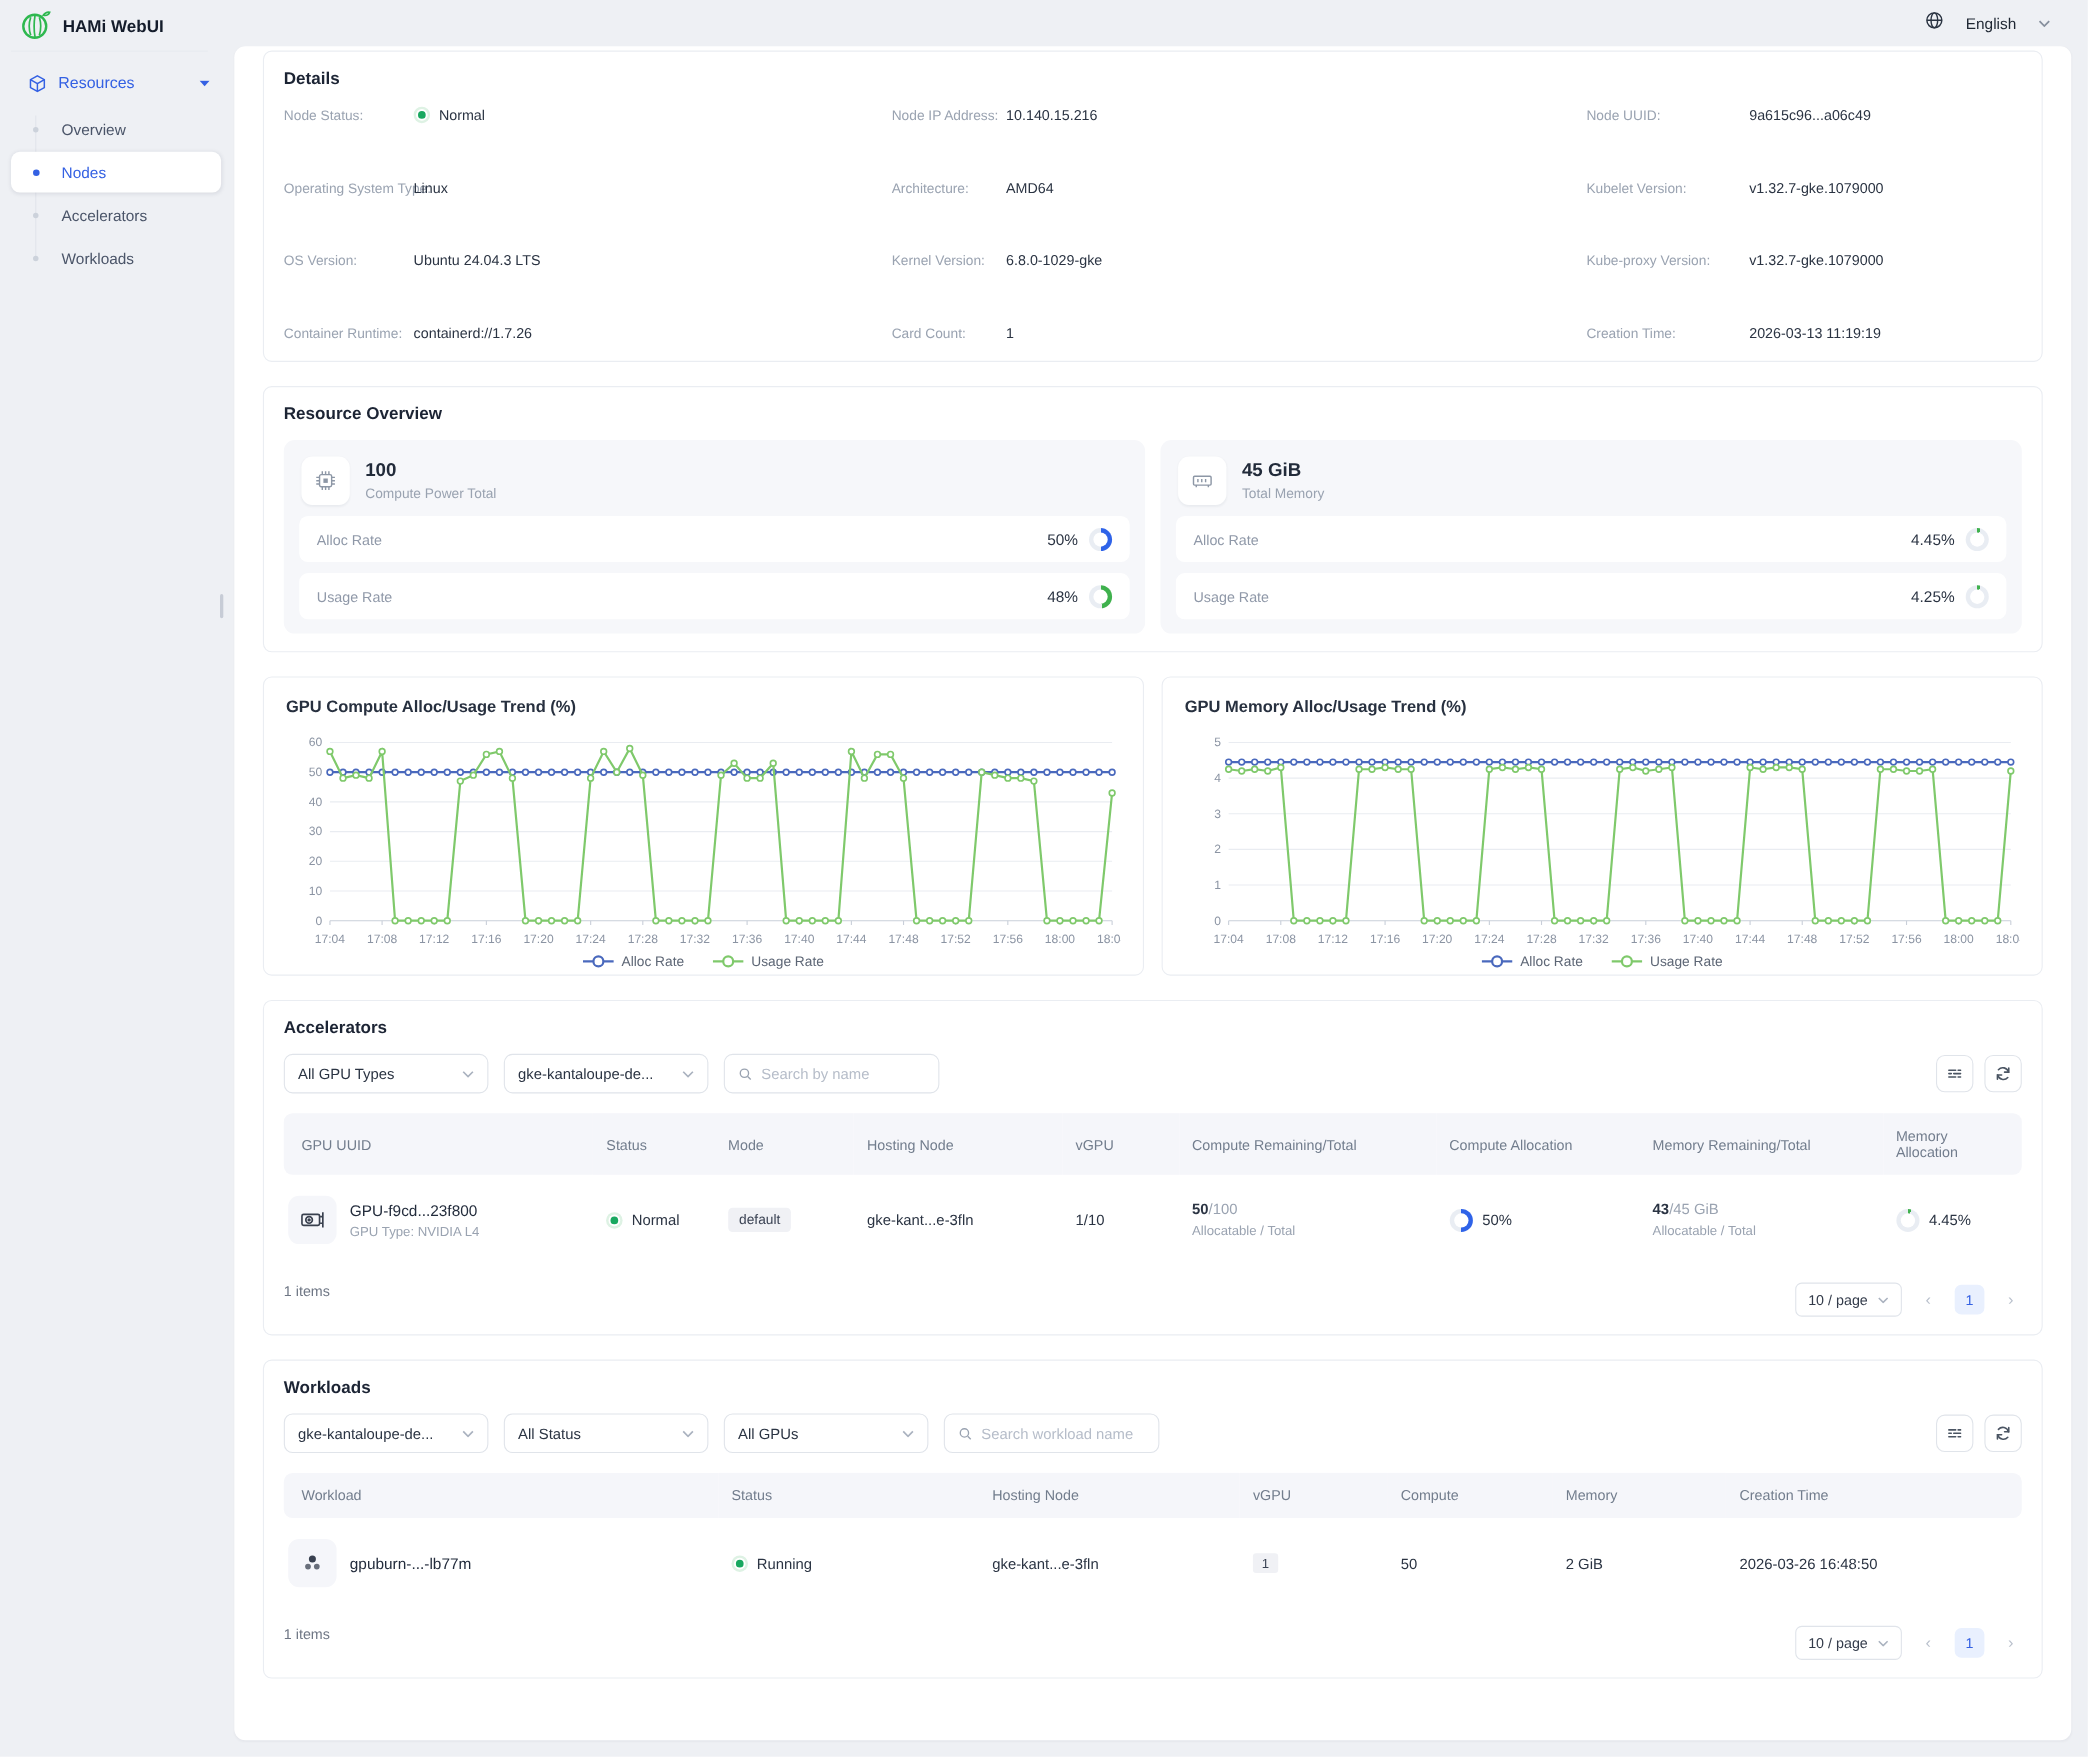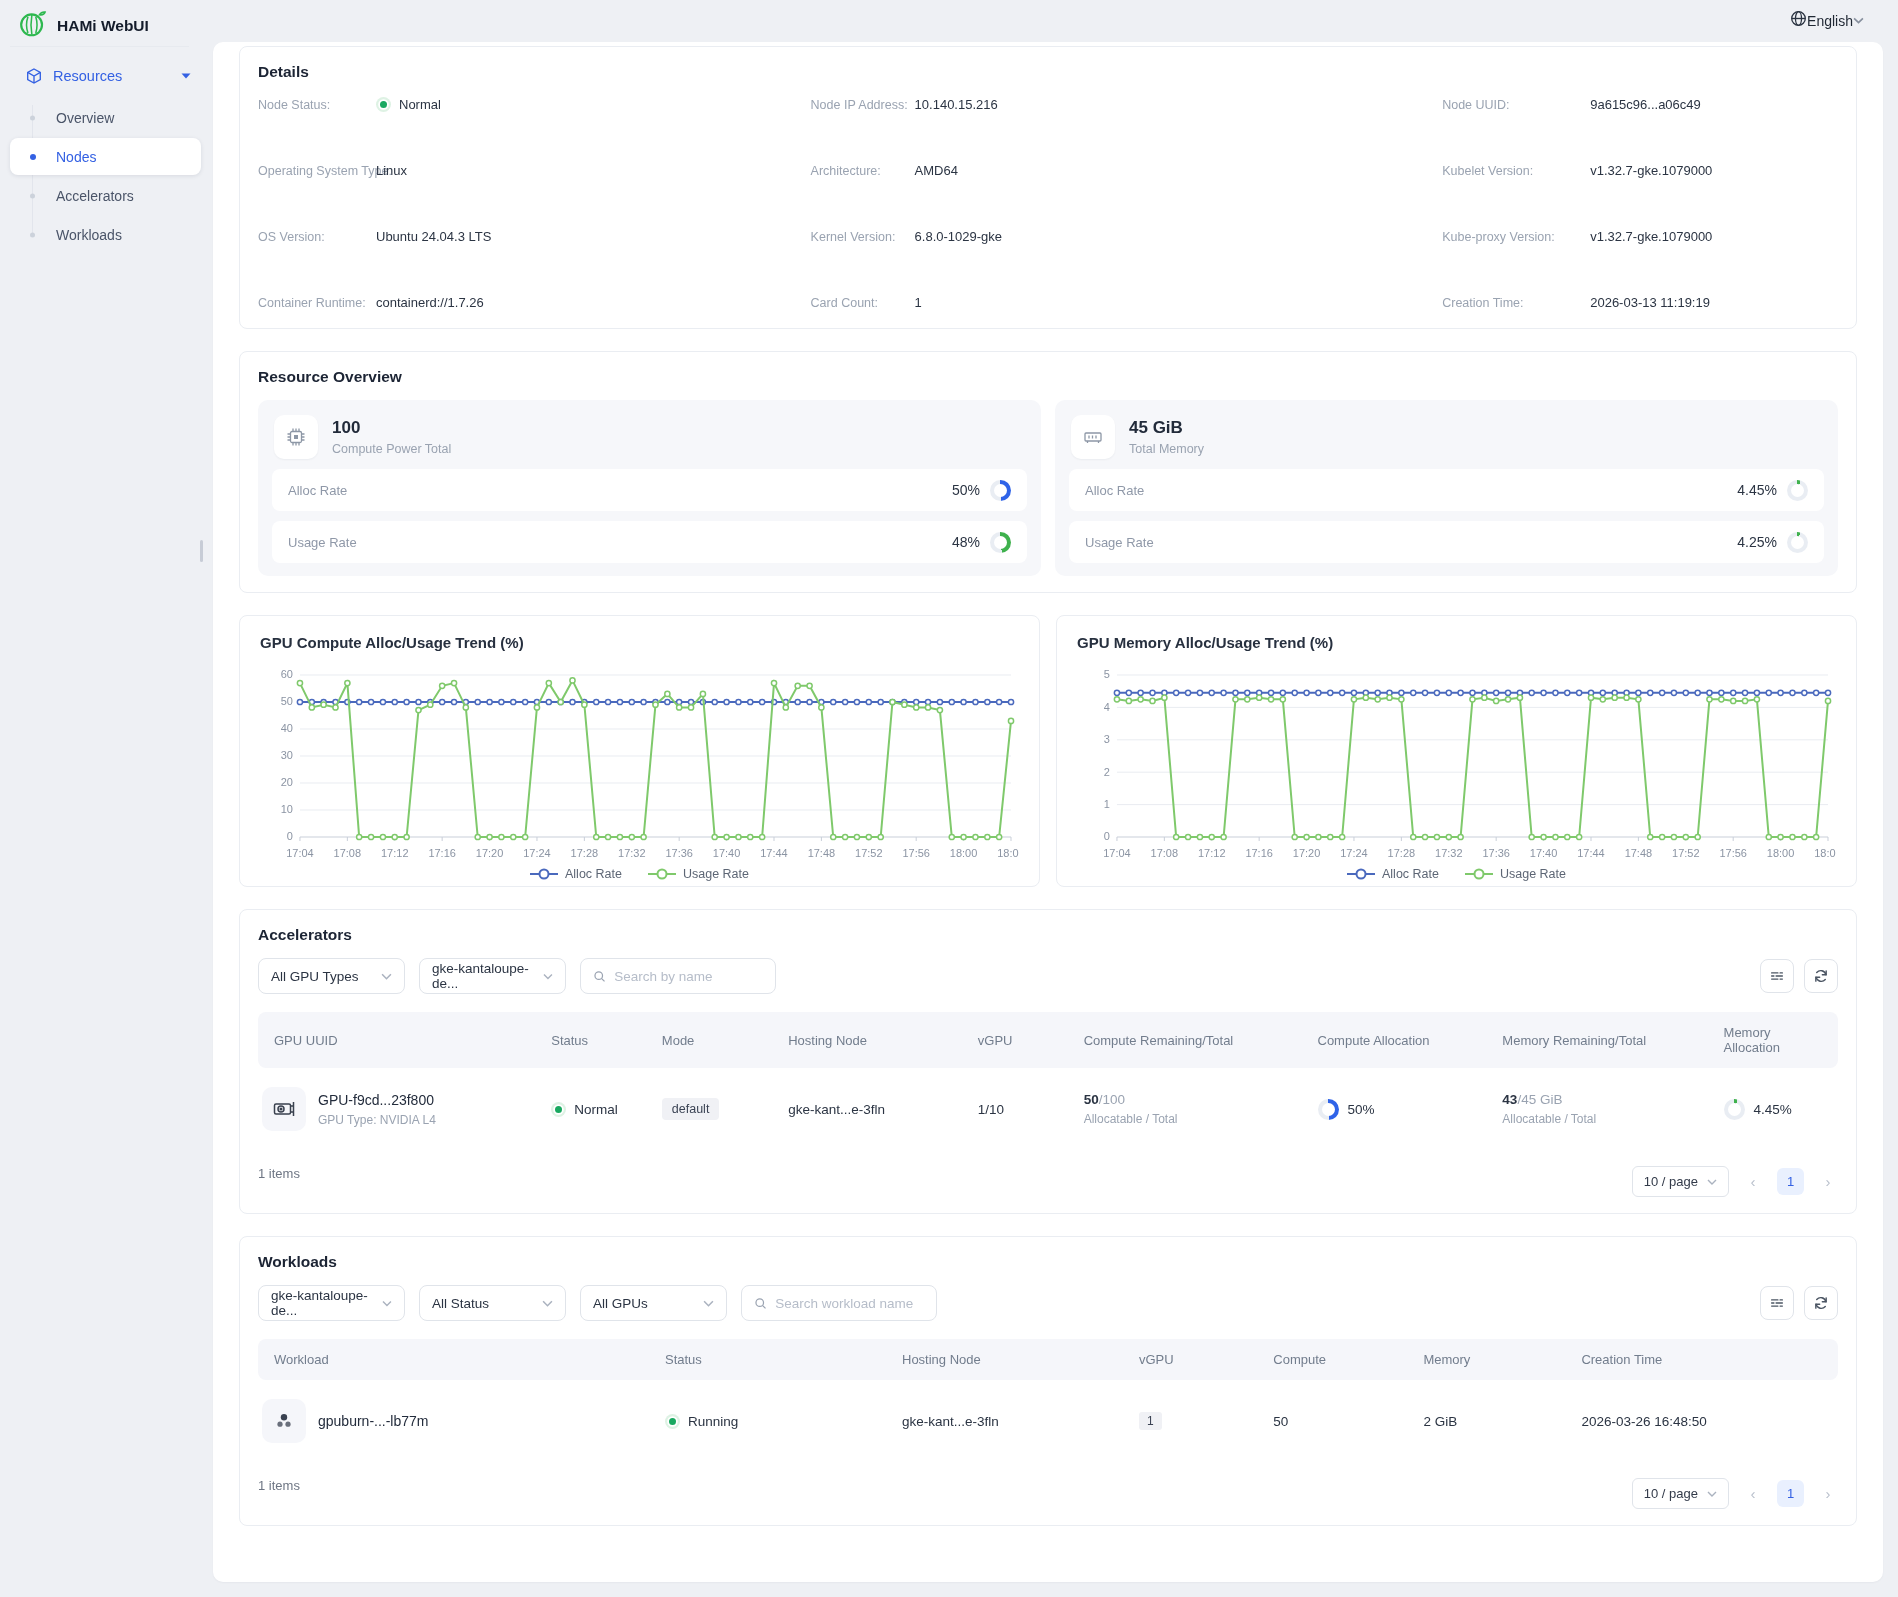--- a/index.html
+++ b/index.html
@@ -8,21 +8,21 @@
     background:#eef0f4;
     font-family:"Liberation Sans", sans-serif;
     color:#2b3443;
     overflow:hidden;
     position:relative;
   }
   
   .topbar { position:absolute; top:0; left:0; right:0; height:42px; display:flex; align-items:flex-end; }
   .brand { display:flex; align-items:center; gap:10px; padding-left:18px; }
   .brand-title { font-size:15.5px; font-weight:700; color:#141c2b; }
-  .lang { position:absolute; right:34px; top:10px; display:flex; align-items:center; gap:0; cursor:pointer; }
+  .lang { position:absolute; right:34px; top:10px; display:flex; align-items:center; gap:20px; cursor:pointer; }
   .lang-label { font-size:14px; color:#1f2733; }
   
   .sidebar { position:absolute; left:0; top:46px; width:213px; }
   .side-divider { height:1px; background:#e7eaef; margin:0 24px 10px 10px; }
   .res-row { display:flex; align-items:center; gap:10px; padding:10px 22px 10px 25px; color:#3461e3; font-size:14.5px; font-weight:500; cursor:pointer; }
   .res-caret { margin-left:auto; }
   .side-tree { position:relative; padding-top:2px; }
   .side-tree::before { content:''; position:absolute; left:32px; top:10px; bottom:18px; width:1px; background:#e2e5ec; }
   .side-item { position:relative; height:37px; display:flex; align-items:center; padding-left:46px; margin:2px 12px 2px 10px; border-radius:8px; font-size:14px; color:#4a5468; cursor:pointer; z-index:1; }
   .side-item::before { content:''; position:absolute; left:20px; top:50%; transform:translate(0,-50%); width:5px; height:5px; border-radius:50%; background:#ccd2db; }
@@ -69,21 +69,21 @@
   
   .charts { display:grid; grid-template-columns:1fr 1fr; gap:16px; margin:0 26px 22px; }
   .chart-card { border:1px solid #eaedf2; border-radius:8px; padding:18px 20px 5px; }
   .chart-title { font-size:15px; font-weight:600; color:#27303f; margin-bottom:16px; }
   .chart-svg { width:100%; height:196px; display:block; }
   .tick { font-size:11px; fill:#8b94a3; }
   .legend { display:flex; justify-content:center; gap:26px; align-items:center; margin-top:4px; }
   .legend-item { display:flex; align-items:center; gap:7px; font-size:12.5px; color:#5d6675; cursor:pointer; }
   
   .filters { display:flex; gap:14px; margin-bottom:18px; align-items:center; }
-  .selectbox { width:147px; height:36px; border:1px solid #e0e4ea; border-radius:8px; background:#fff; display:flex; align-items:center; padding:0 12px; font-size:13.5px; color:#2b3443; cursor:pointer; }
+  .selectbox { width:186px; height:36px; border:1px solid #e0e4ea; border-radius:8px; background:#fff; display:flex; align-items:center; padding:0 12px; font-size:13.5px; color:#2b3443; cursor:pointer; }
   .selectbox .chev { margin-left:auto; }
   .searchbox { width:196px; height:36px; border:1px solid #e0e4ea; border-radius:8px; background:#fff; display:flex; align-items:center; gap:8px; padding:0 12px; }
   .searchbox input { border:none; outline:none; width:100%; font-size:13.5px; font-family:inherit; color:#2b3443; background:transparent; }
   .searchbox input::placeholder { color:#b6bdc9; }
   .filters-right { margin-left:auto; display:flex; gap:10px; }
   .icon-btn { width:34px; height:34px; border:1px solid #e0e4ea; border-radius:8px; background:#fff; display:flex; align-items:center; justify-content:center; cursor:pointer; }
   
   table { width:100%; border-collapse:separate; border-spacing:0; table-layout:fixed; }
   th { background:#f5f6fa; font-weight:400; font-size:13px; color:#727d8d; text-align:left; padding:13px 12px; }
   th:first-child { border-radius:8px 0 0 8px; padding-left:16px; }

